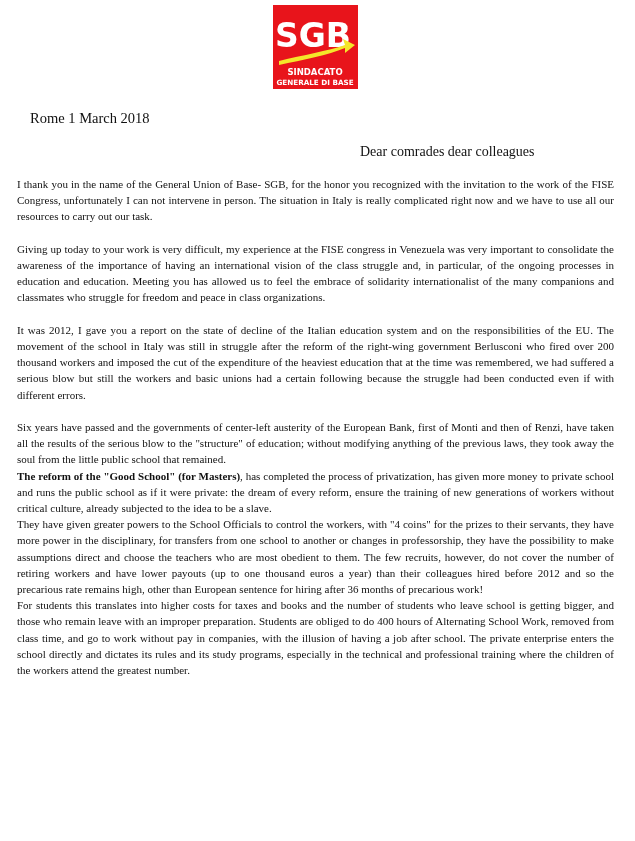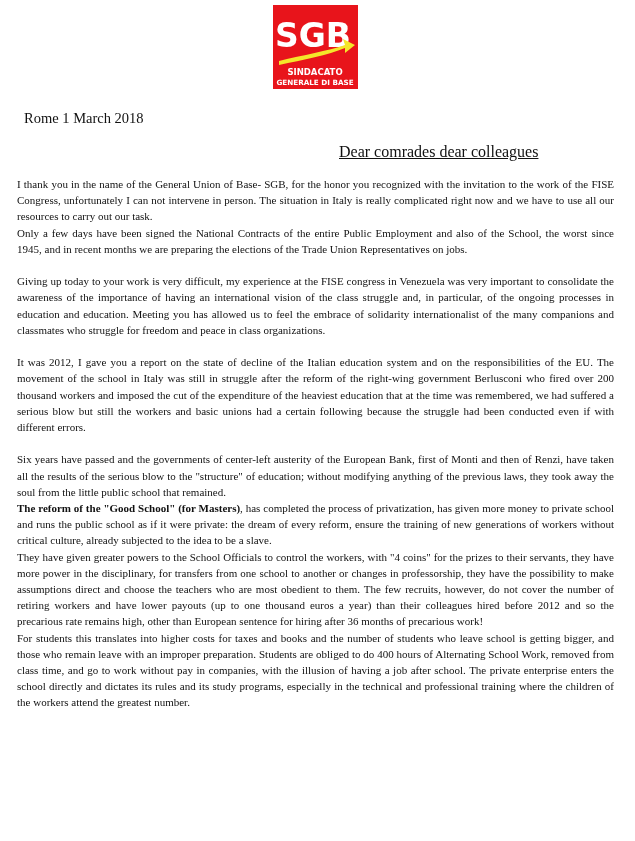--- a/index.html
+++ b/index.html
@@ -6,24 +6,24 @@
   body {
     width: 635px; height: 841px; overflow: hidden; position: relative;
     font-family: "Liberation Serif", serif; color: #111111;
   }
   .logo {
     position: absolute; left: 273px; top: 5px; width: 85px; height: 84px;
     background: #e8141b; overflow: hidden; text-align: right;
   }
   .logo svg { display: block; }
   .date {
-    position: absolute; left: 24px; top: 110px; font-size: 14.5px; line-height: 17px;
+    position: absolute; left: 30px; top: 110px; font-size: 14.5px; line-height: 17px;
   }
   .salutation {
-    position: absolute; left: 339px; top: 143px; font-size: 16px; line-height: 17px; text-decoration: underline;
+    position: absolute; left: 360px; top: 143px; font-size: 14px; line-height: 17px;
   }
   .body-text {
     position: absolute; left: 17px; top: 176px; width: 597px;
     font-size: 11px; line-height: 16.2px; text-align: justify;
   }
   .body-text p { margin: 0; }
   .gap { height: 16.2px; }
   b { font-weight: bold; }
 </style>
 </head>
@@ -38,21 +38,20 @@
     <text x="42" y="80" text-anchor="middle" font-family="'DejaVu Sans', sans-serif" font-weight="bold" font-size="7.2" fill="#ffffff">GENERALE DI BASE</text>
   </svg>
 </div>
 
 <div class="date">Rome 1 March 2018</div>
 
 <div class="salutation">Dear comrades dear colleagues</div>
 
 <div class="body-text">
   <p>I thank you in the name of the General Union of Base- SGB, for the honor you recognized with the invitation to the work of the FISE Congress, unfortunately I can not intervene in person. The situation in Italy is really complicated right now and we have to use all our resources to carry out our task.</p>
-  <p>Only a few days have been signed the National Contracts of the entire Public Employment and also of the School, the worst since 1945, and in recent months we are preparing the elections of the Trade Union Representatives on jobs.</p>
   <div class="gap"></div>
   <p>Giving up today to your work is very difficult, my experience at the FISE congress in Venezuela was very important to consolidate the awareness of the importance of having an international vision of the class struggle and, in particular, of the ongoing processes in education and education. Meeting you has allowed us to feel the embrace of solidarity internationalist of the many companions and classmates who struggle for freedom and peace in class organizations.</p>
   <div class="gap"></div>
   <p> It was 2012, I gave you a report on the state of decline of the Italian education system and on the responsibilities of the EU. The movement of the school in Italy was still in struggle after the reform of the right-wing government Berlusconi who fired over 200 thousand workers and imposed the cut of the expenditure of the heaviest education that at the time was remembered, we had suffered a serious blow but still the workers and basic unions had a certain following because the struggle had been conducted even if with different errors.</p>
   <div class="gap"></div>
   <p> Six years have passed and the governments of center-left austerity of the European Bank, first of Monti and then of Renzi, have taken all the results of the serious blow to the "structure" of education; without modifying anything of the previous laws, they took away the soul from the little public school that remained.</p>
   <p><b> The reform of the "Good School" (for Masters)</b><span>, has completed the process of privatization, has given more money to private school and runs the public school as if it were private: the dream of every reform, ensure the training of new generations of workers without critical culture, already subjected to the idea to be a slave.</span></p>
   <p> They have given greater powers to the School Officials to control the workers, with "4 coins" for the prizes to their servants, they have more power in the disciplinary, for transfers from one school to another or changes in professorship, they have the possibility to make assumptions direct and choose the teachers who are most obedient to them. The few recruits, however, do not cover the number of retiring workers and have lower payouts (up to one thousand euros a year) than their colleagues hired before 2012 and so the precarious rate remains high, other than European sentence for hiring after 36 months of precarious work!</p>
   <p> For students this translates into higher costs for taxes and books and the number of students who leave school is getting bigger, and those who remain leave with an improper preparation. Students are obliged to do 400 hours of Alternating School Work, removed from class time, and go to work without pay in companies, with the illusion of having a job after school. The private enterprise enters the school directly and dictates its rules and its study programs, especially in the technical and professional training where the children of the workers attend the greatest number.</p>
 </div>

